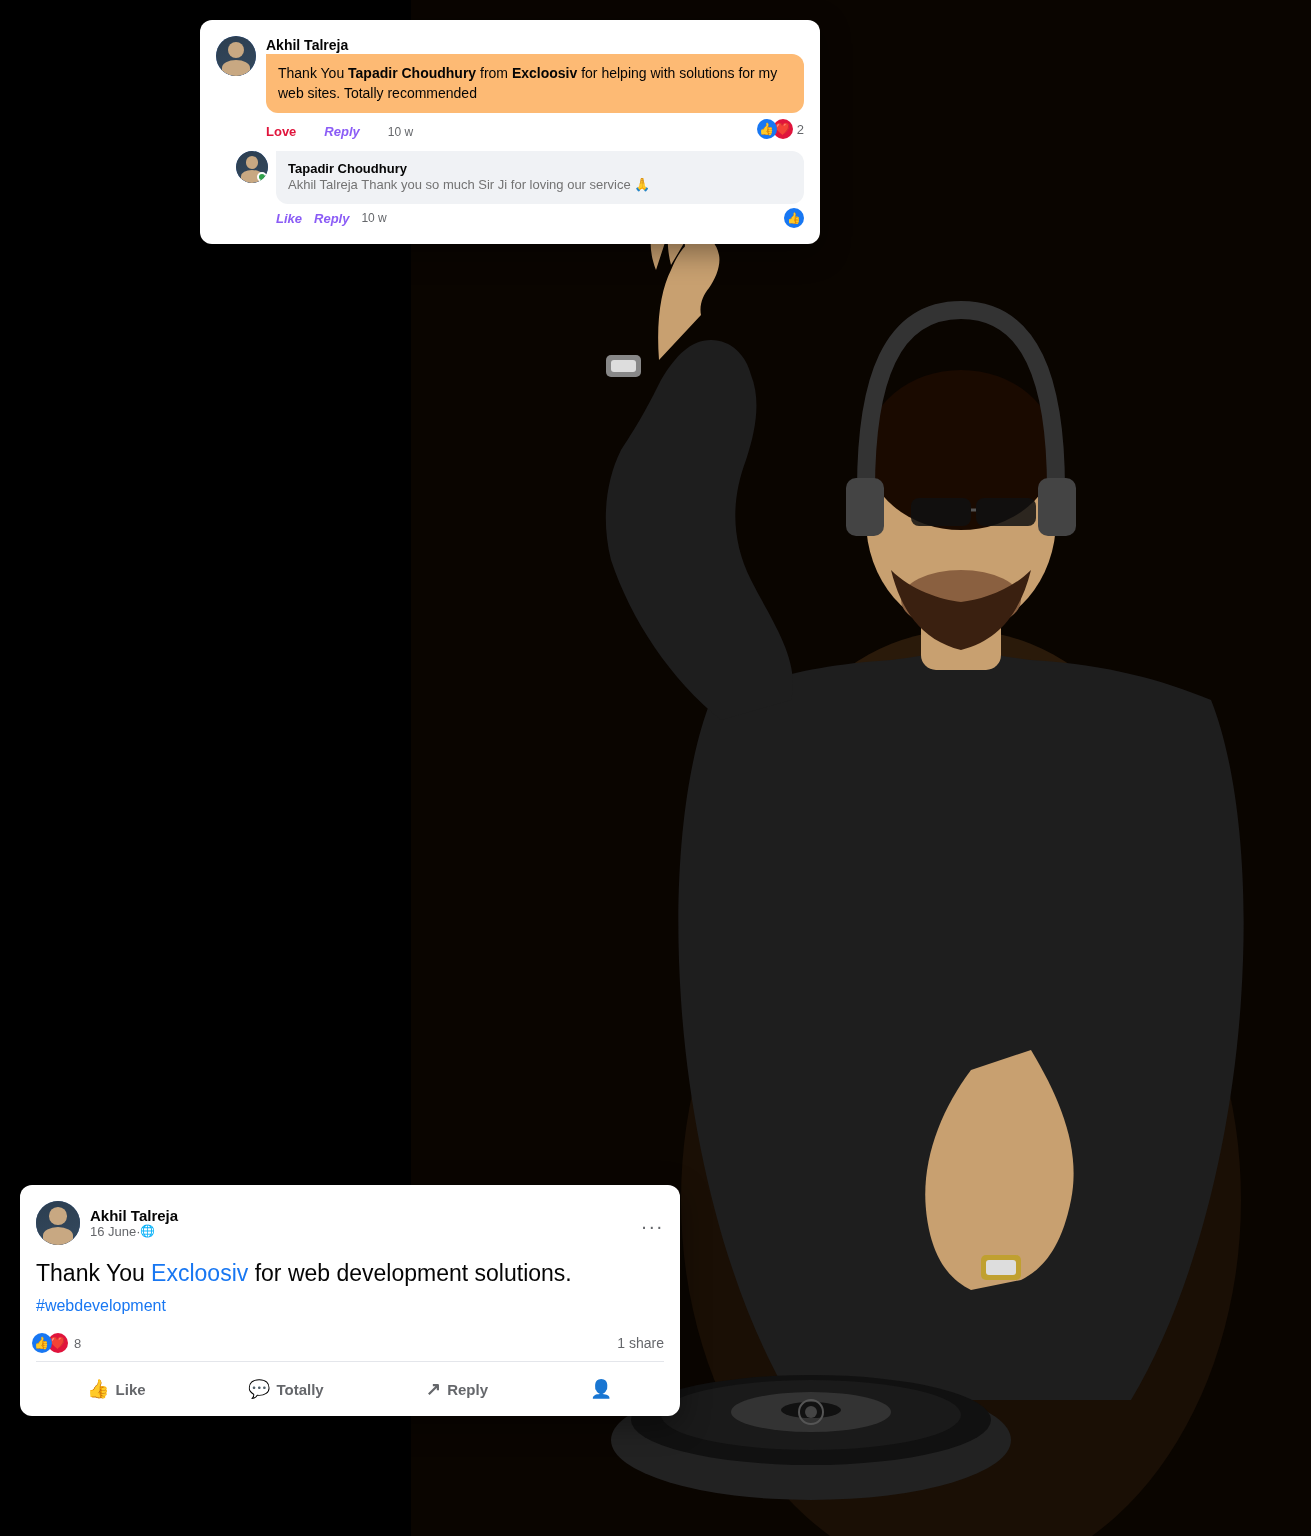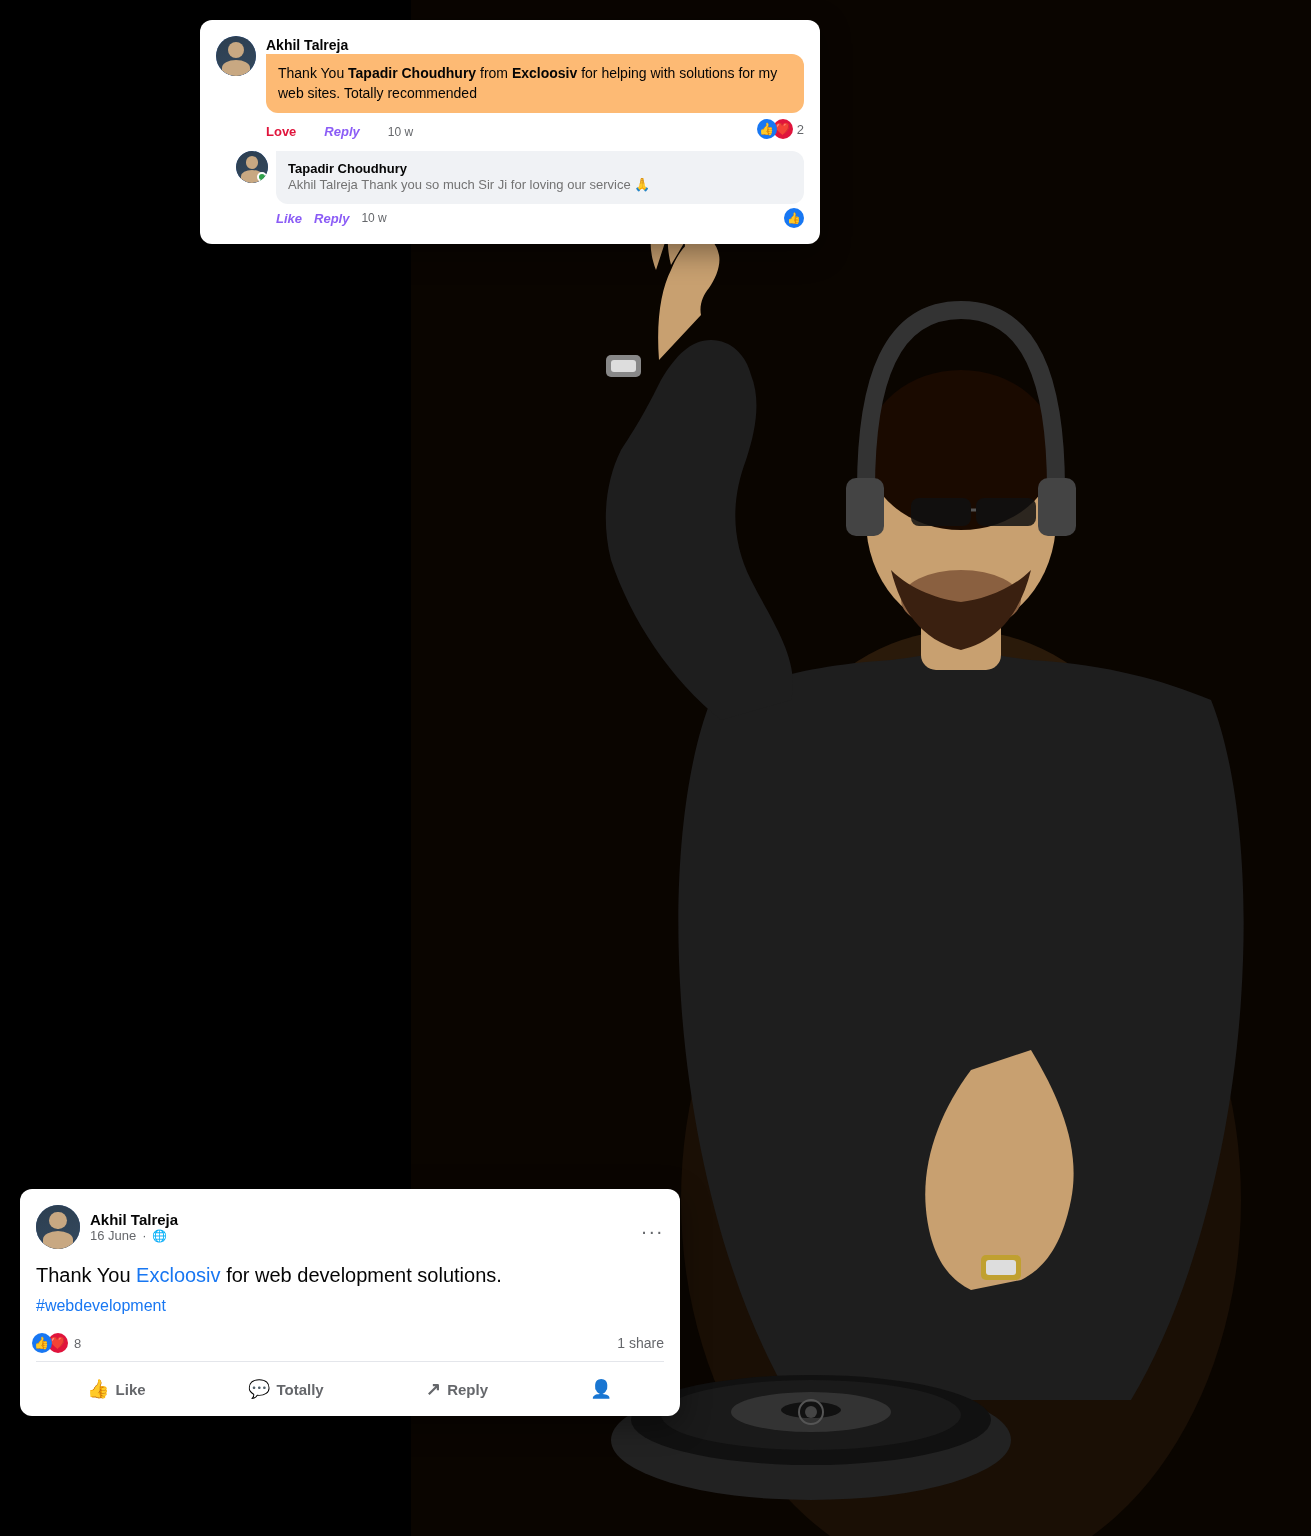--- a/index.html
+++ b/index.html
@@ -232,33 +232,33 @@
       font-size: 15px;
       font-weight: 700;
       color: #050505;
     }
 
     .post-meta {
       font-size: 13px;
       color: #65676b;
       display: flex;
       align-items: center;
-      gap: 6px;
+      gap: 0;
     }
 
     .more-btn {
       margin-left: auto;
       color: #65676b;
       font-size: 20px;
       cursor: pointer;
       letter-spacing: 2px;
     }
 
     .post-content {
-      font-size: 20px;
+      font-size: 23px;
       color: #050505;
       line-height: 1.4;
       margin-bottom: 8px;
       font-weight: 400;
     }
 
     .post-link {
       color: #1877f2;
     }
 

